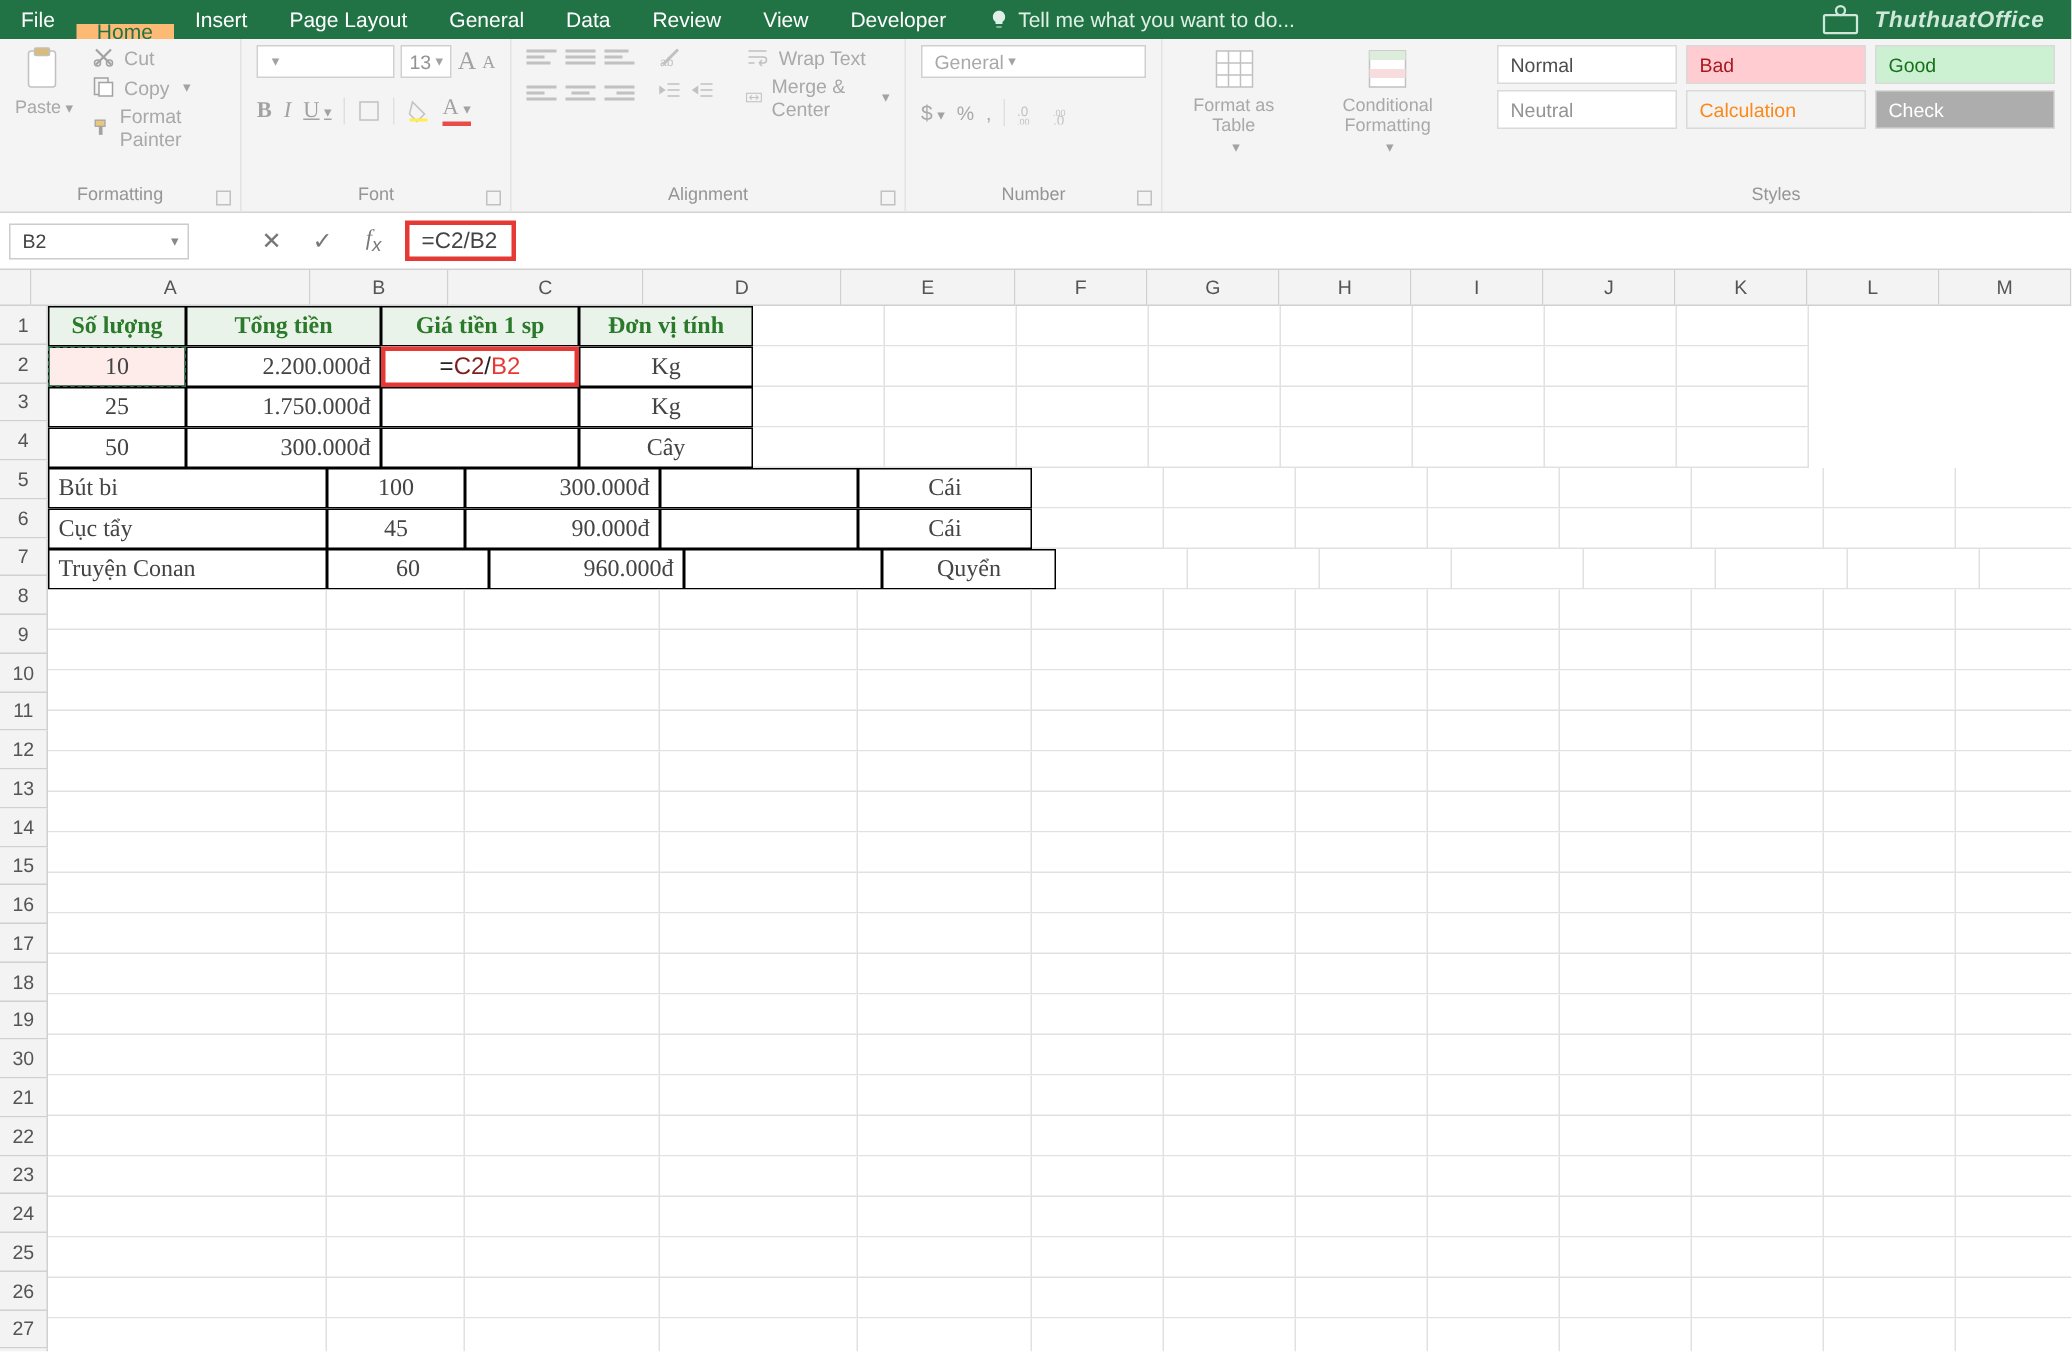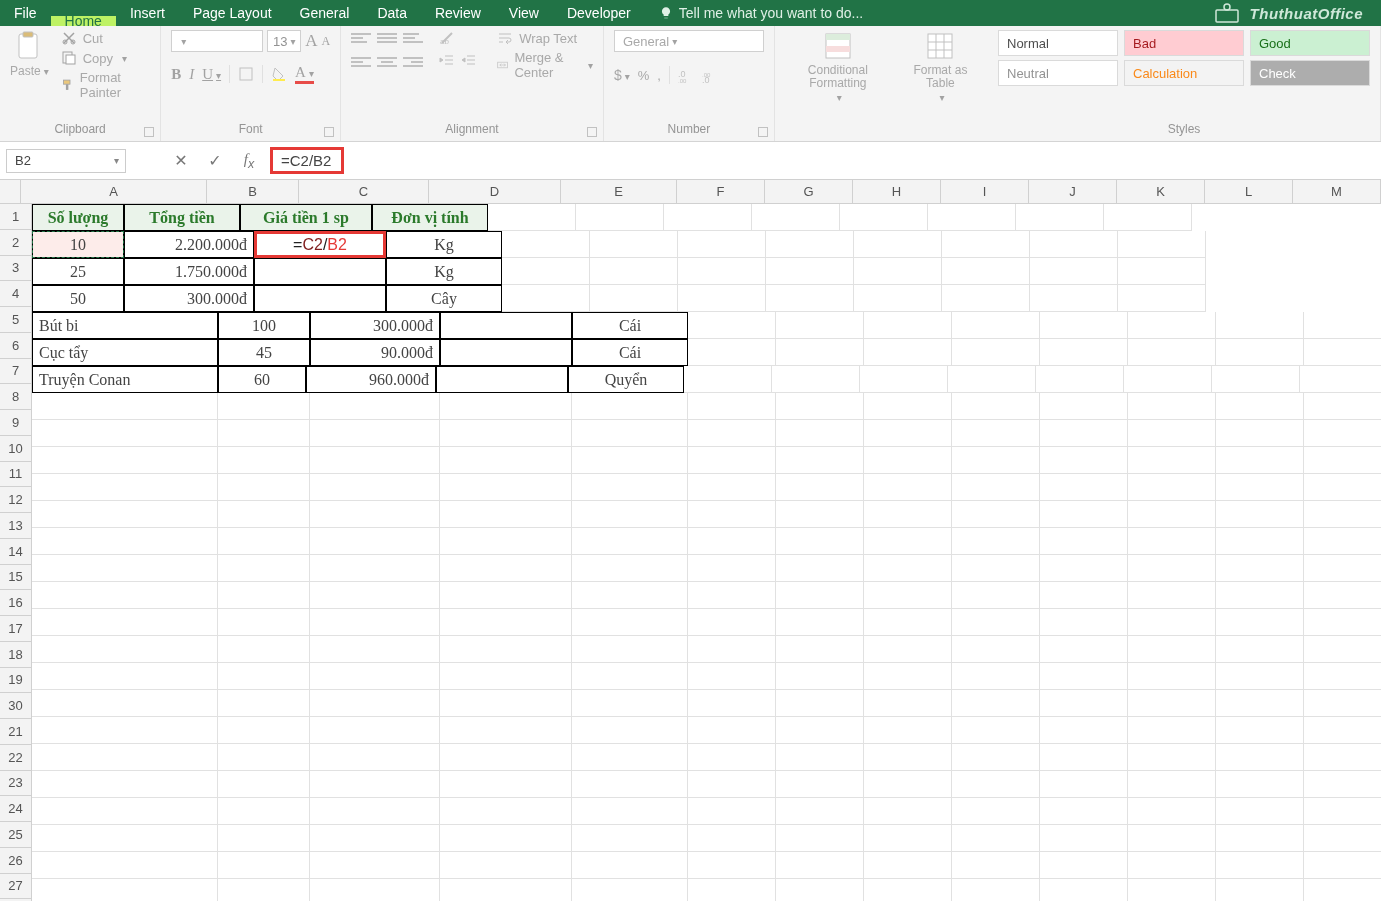--- a/index.html
+++ b/index.html
@@ -2,21 +2,21 @@
 <html><head>
 <meta charset="utf-8">
 <style>
 * { box-sizing: border-box; margin: 0; padding: 0; font-family: "Segoe UI", Arial, sans-serif; }
 html, body { height: 100%; }
 body { background: #fff; font-size: 13px; color: #444; overflow: hidden; }
 
 
 .ribbon-tabs { background: #217346; color: #fff; height: 26px; display: flex; align-items: stretch; }
 .ribbon-tab { padding: 0 14px; display: flex; align-items: center; cursor: pointer; font-size: 14px; }
-.ribbon-tab.active { background: #bef264; color: #217346; margin-top: 16px; }
+.ribbon-tab.active { background: #fdba74; color: #217346; margin-top: 16px; }
 .tell-me { display: flex; align-items: center; gap: 6px; font-size: 14px; color: #dff0e6; }
 .tell-me svg { width: 14px; height: 14px; }
 .brand-logo { margin-left: auto; padding: 0 18px; display: flex; align-items: center; color: #cfe8d9; font-style: italic; font-weight: 700; font-size: 15px; letter-spacing: .5px; }
 
 
 .ribbon { background: #f3f3f3; height: 116px; display: flex; border-bottom: 1px solid #d0d0d0; color: #a0a0a0; opacity: 0.9; }
 .rgroup { display: flex; flex-direction: column; justify-content: space-between; border-right: 1px solid #e0e0e0; padding: 4px 10px 2px; }
 .rgroup .body { display: flex; align-items: flex-start; gap: 12px; flex: 1; }
 .rgroup .label { text-align: center; font-size: 12px; color: #8a8a8a; padding-bottom: 3px; position: relative; }
 .rgroup .label .dlg { position: absolute; right: -4px; bottom: 2px; width: 10px; height: 10px; border: 1px solid #bbb; }
@@ -146,21 +146,21 @@
           </div>
           <div class="row">
             <svg class="ico16" viewBox="0 0 16 16">
                 <rect x="3" y="2" width="8" height="5" fill="#e8c26e" stroke="#999"></rect>
                 <rect x="6" y="7" width="3" height="7" fill="#999"></rect>
               </svg>
             <span>Format Painter</span>
           </div>
         </div>
       </div>
-      <div class="label"><span>Clipboard</span><span class="dlg"></span></div>
+      <div class="label"><span>Formatting</span><span class="dlg"></span></div>
     </div>
 
     <div class="rgroup">
       <div class="body" style="flex-direction:column;gap:6px">
         <div class="fontsel">
           <div class="box fontname triangledown"></div>
           <div class="box fontsize triangledown">13</div>
           <span class="letter" style="font-size:17px">A</span>
           <span class="letter" style="font-size:12px">A</span>
         </div>
@@ -273,31 +273,31 @@
         </div>
       </div>
       <div class="label"><span>Number</span><span class="dlg"></span></div>
     </div>
 
     <div class="rgroup" style="border-right:none">
       <div class="body">
         <div class="big-btn triangledown">
           <svg class="ico32" viewBox="0 0 32 32">
               <rect x="4" y="4" width="24" height="24" fill="#fff" stroke="#bbb"></rect>
+              <path d="M4 12h24M4 20h24M12 4v24M20 4v24" stroke="#bbb"></path>
+            </svg>
+          <span style="text-align:center;line-height:1.1">Format as Table</span>
+        </div>
+        <div class="big-btn triangledown">
+          <svg class="ico32" viewBox="0 0 32 32">
+              <rect x="4" y="4" width="24" height="24" fill="#fff" stroke="#bbb"></rect>
               <rect x="4" y="4" width="24" height="6" fill="#d9ecd9"></rect>
               <rect x="4" y="16" width="24" height="6" fill="#f7dada"></rect>
             </svg>
           <span style="text-align:center;line-height:1.1">Conditional Formatting</span>
-        </div>
-        <div class="big-btn triangledown">
-          <svg class="ico32" viewBox="0 0 32 32">
-              <rect x="4" y="4" width="24" height="24" fill="#fff" stroke="#bbb"></rect>
-              <path d="M4 12h24M4 20h24M12 4v24M20 4v24" stroke="#bbb"></path>
-            </svg>
-          <span style="text-align:center;line-height:1.1">Format as Table</span>
         </div>
       </div>
       <div class="label">&nbsp;</div>
     </div>
 
     <div class="rgroup" style="flex:0 0 auto">
       <div class="body">
         <div class="styles-grid">
           <div class="style-cell normal">Normal</div>
           <div class="style-cell bad">Bad</div>
@@ -369,21 +369,21 @@
           <div class="rowhdr">23</div>
           <div class="rowhdr">24</div>
           <div class="rowhdr">25</div>
           <div class="rowhdr">26</div>
           <div class="rowhdr">27</div>
           <div class="rowhdr">28</div>
         </div>
       <div class="cells" id="cells">
           <div class="cellrow">
             <div class="cell thdr center" style="width: 92px;">Số lượng</div>
-            <div class="cell thdr center" style="width: 116px;">Tổng tiền</div>
+            <div class="cell thdr center" style="width: 130px;">Tổng tiền</div>
             <div class="cell thdr center" style="width: 132px;">Giá tiền 1 sp</div>
             <div class="cell thdr center" style="width: 116px;">Đơn vị tính</div>
             <div class="cell" style="width: 88px;"></div>
             <div class="cell" style="width: 88px;"></div>
             <div class="cell" style="width: 88px;"></div>
             <div class="cell" style="width: 88px;"></div>
             <div class="cell" style="width: 88px;"></div>
             <div class="cell" style="width: 88px;"></div>
             <div class="cell" style="width: 88px;"></div>
             <div class="cell" style="width: 88px;"></div>
@@ -457,21 +457,21 @@
             <div class="cell" style="width: 88px;"></div>
             <div class="cell" style="width: 88px;"></div>
             <div class="cell" style="width: 88px;"></div>
             <div class="cell" style="width: 88px;"></div>
             <div class="cell" style="width: 88px;"></div>
             <div class="cell" style="width: 88px;"></div>
             <div class="cell" style="width: 88px;"></div>
           </div>
           <div class="cellrow">
             <div class="cell tcell" style="width: 186px;">Truyện Conan</div>
-            <div class="cell tcell center" style="width: 88px;">60</div>
+            <div class="cell tcell center" style="width: 108px;">60</div>
             <div class="cell tcell right" style="width: 130px;">960.000đ</div>
             <div class="cell tcell center" style="width: 132px;"></div>
             <div class="cell tcell center" style="width: 116px;">Quyển</div>
             <div class="cell" style="width: 88px;"></div>
             <div class="cell" style="width: 88px;"></div>
             <div class="cell" style="width: 88px;"></div>
             <div class="cell" style="width: 88px;"></div>
             <div class="cell" style="width: 88px;"></div>
             <div class="cell" style="width: 88px;"></div>
             <div class="cell" style="width: 88px;"></div>

